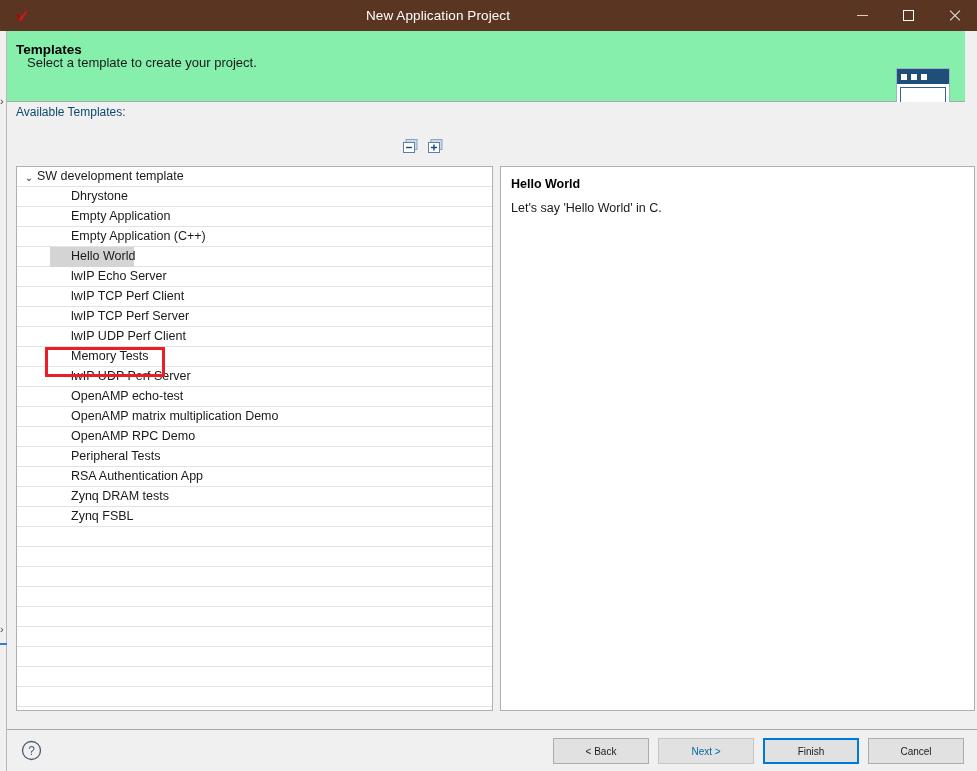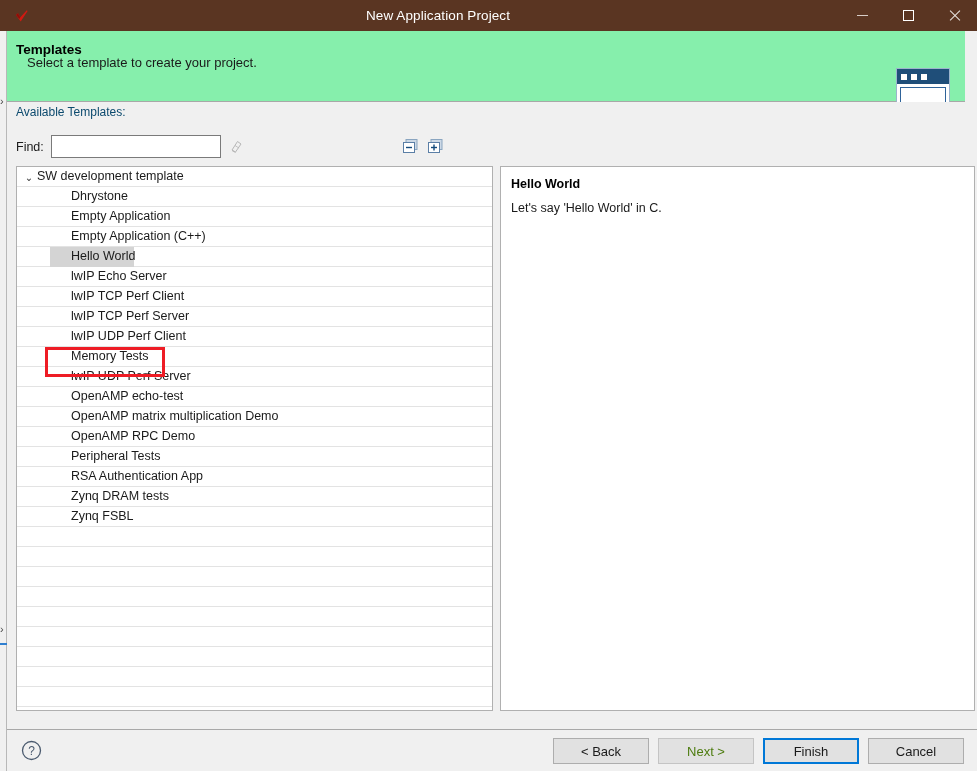--- a/index.html
+++ b/index.html
@@ -226,27 +226,27 @@
     position: absolute; left: 14px; top: 10px;
     width: 21px; height: 21px;
   }
   .btn-row {
     position: absolute; right: 13px; top: 8px;
     display: flex; gap: 9px;
   }
   .btn {
     width: 96px; height: 26px;
     font-family: "Liberation Sans", sans-serif;
-    font-size: 13px;
+    font-size: 10px;
     color: #1a1a1a;
     background: #e1e1e1;
     border: 1px solid #adadad;
     display: flex; align-items: center; justify-content: center;
   }
-  .btn.disabled { color: #4d7c0f; background: #e1e1e1; border-color: #c4c4c4; }
+  .btn.disabled { color: #0369a1; background: #e1e1e1; border-color: #c4c4c4; }
   .btn.default {
     border: 2px solid #0078d7;
     background: #e1e1e1;
   }
 </style>
 </head>
 <body>
 
 <div id="app">
 
@@ -288,31 +288,20 @@
         <span class="wiz-banner-dot"></span>
       </div>
       <div class="wiz-banner-body"></div>
     </div>
   </div>
 
   <div class="body-area">
 
     <div class="lbl-available">Available Templates:</div>
 
-    <div class="find-row">
-      <span class="find-label">Find:</span>
-      <input class="find-input" type="text" value="" placeholder="" style="">
-      <span class="clear-icon">
-        <svg width="15" height="15" viewBox="0 0 15 15" aria-hidden="true">
-          <path d="M3 11 L8.5 2.5 L12 5 L6.5 13 Z" fill="none" stroke="#4a4a4a" stroke-width="1"></path>
-          <path d="M3 11.5 L6.5 13.5" stroke="#4a4a4a" stroke-width="1"></path>
-          <path d="M6 6.5 L9.8 9" stroke="#4a4a4a" stroke-width="0.8"></path>
-        </svg>
-      </span>
-    </div>
 
     <div class="tree-tools">
       <span class="tool-icon">
         <svg width="17" height="17" viewBox="0 0 17 17" aria-hidden="true">
           <rect x="4" y="1.5" width="11" height="10" fill="#cdd9e6" stroke="#8aa5c0" stroke-width="1"></rect>
           <rect x="1.5" y="4.5" width="11" height="10" fill="#ffffff" stroke="#5b7fa6" stroke-width="1"></rect>
           <path d="M4 9.5 H10" stroke="#134a7c" stroke-width="1.4"></path>
         </svg>
       </span>
       <span class="tool-icon">

